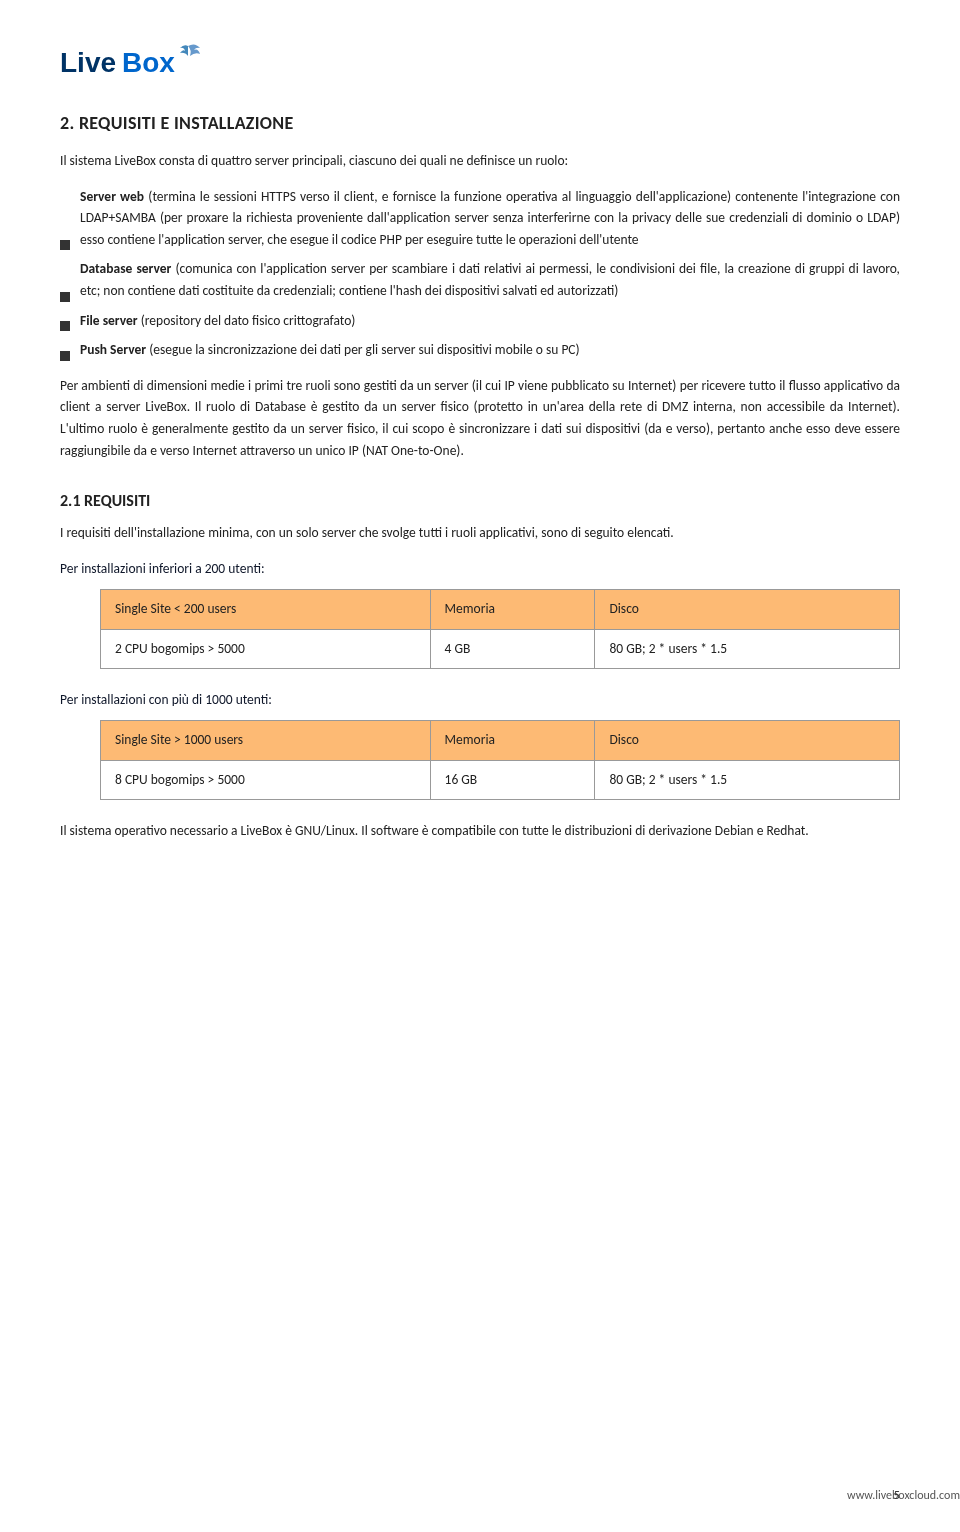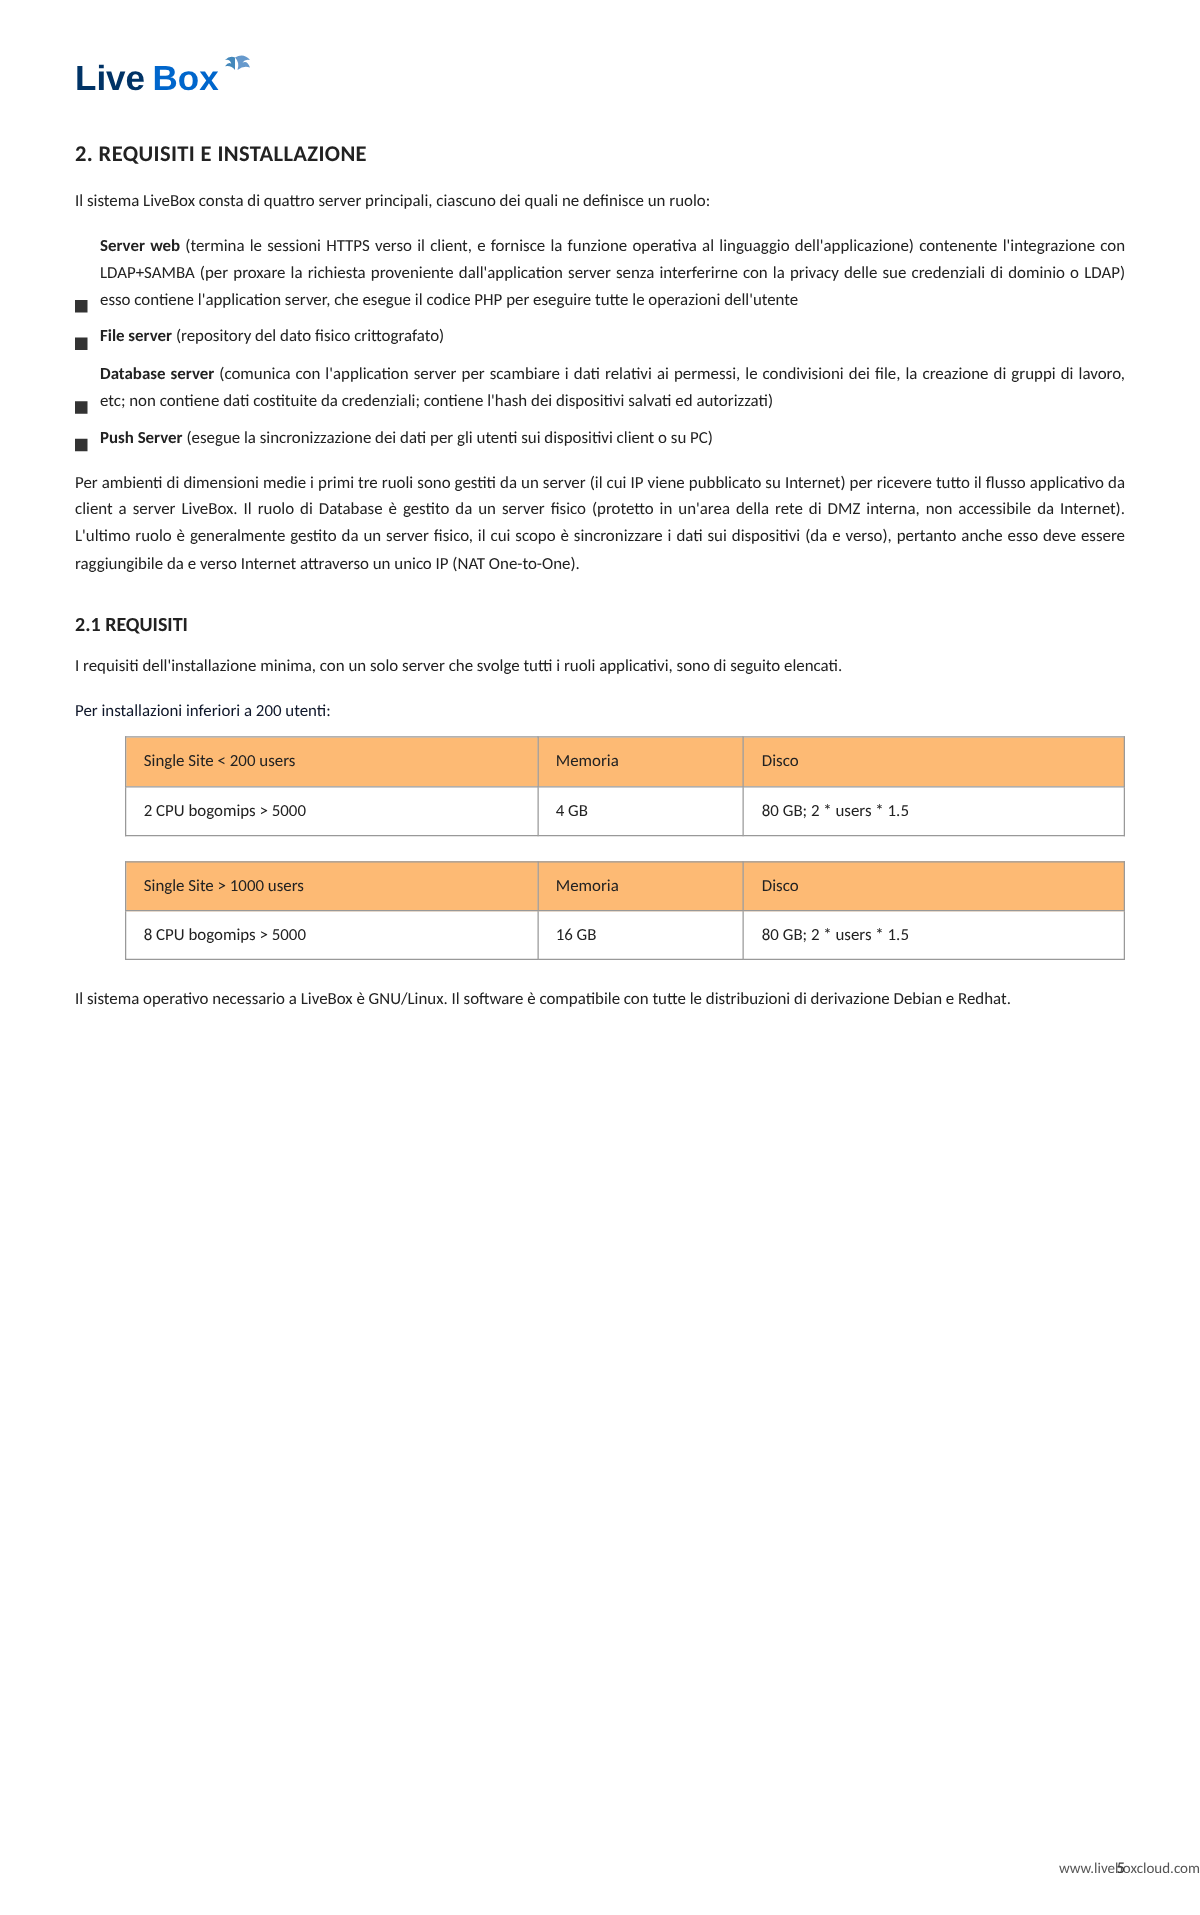--- a/index.html
+++ b/index.html
@@ -195,36 +195,36 @@
     <li>
       <span class="bullet-square"></span>
       <span class="bullet-content">
         <span class="bold-term">Server web</span>
         <span> (termina le sessioni HTTPS verso il client, e fornisce la funzione operativa al linguaggio dell'applicazione) contenente l'integrazione con LDAP+SAMBA (per proxare la richiesta proveniente dall'application server senza interferirne con la privacy delle sue credenziali di dominio o LDAP) esso contiene l'application server, che esegue il codice PHP per eseguire tutte le operazioni dell'utente</span>
       </span>
     </li>
     <li>
       <span class="bullet-square"></span>
       <span class="bullet-content">
+        <span class="bold-term">Database server</span>
+        <span> (comunica con l'application server per scambiare i dati relativi ai permessi, le condivisioni dei file, la creazione di gruppi di lavoro, etc; non contiene dati costituite da credenziali; contiene l'hash dei dispositivi salvati ed autorizzati)</span>
+      </span>
+    </li>
+    <li>
+      <span class="bullet-square"></span>
+      <span class="bullet-content">
         <span class="bold-term">File server</span>
         <span> (repository del dato fisico crittografato)</span>
       </span>
     </li>
     <li>
       <span class="bullet-square"></span>
       <span class="bullet-content">
-        <span class="bold-term">Database server</span>
-        <span> (comunica con l'application server per scambiare i dati relativi ai permessi, le condivisioni dei file, la creazione di gruppi di lavoro, etc; non contiene dati costituite da credenziali; contiene l'hash dei dispositivi salvati ed autorizzati)</span>
-      </span>
-    </li>
-    <li>
-      <span class="bullet-square"></span>
-      <span class="bullet-content">
         <span class="bold-term">Push Server</span>
-        <span> (esegue la sincronizzazione dei dati per gli utenti sui dispositivi client o su PC)</span>
+        <span> (esegue la sincronizzazione dei dati per gli server sui dispositivi mobile o su PC)</span>
       </span>
     </li>
   </ul>
 
   <p class="body-text">Per ambienti di dimensioni medie i primi tre ruoli sono gestiti da un server (il cui IP viene pubblicato su Internet) per ricevere tutto il flusso applicativo da client a server LiveBox. Il ruolo di Database è gestito da un server fisico (protetto in un'area della rete di DMZ interna, non accessibile da Internet). L'ultimo ruolo è generalmente gestito da un server fisico, il cui scopo è sincronizzare i dati sui dispositivi (da e verso), pertanto anche esso deve essere raggiungibile da e verso Internet attraverso un unico IP (NAT One-to-One).</p>
 
   <h3 class="subsection-heading">
     <span>2.1 REQUISITI</span>
   </h3>
 
@@ -242,20 +242,21 @@
         </tr>
         <tr>
           <td>2 CPU bogomips &gt; 5000</td>
           <td>4 GB</td>
           <td>80 GB; 2 * users * 1.5</td>
         </tr>
       </tbody>
     </table>
   </div>
 
+  <p class="para-label">Per installazioni con più di 1000 utenti:</p>
 
   <div class="table-wrapper">
     <table>
       <tbody>
         <tr>
           <td>Single Site &gt; 1000 users</td>
           <td>Memoria</td>
           <td>Disco</td>
         </tr>
         <tr>

